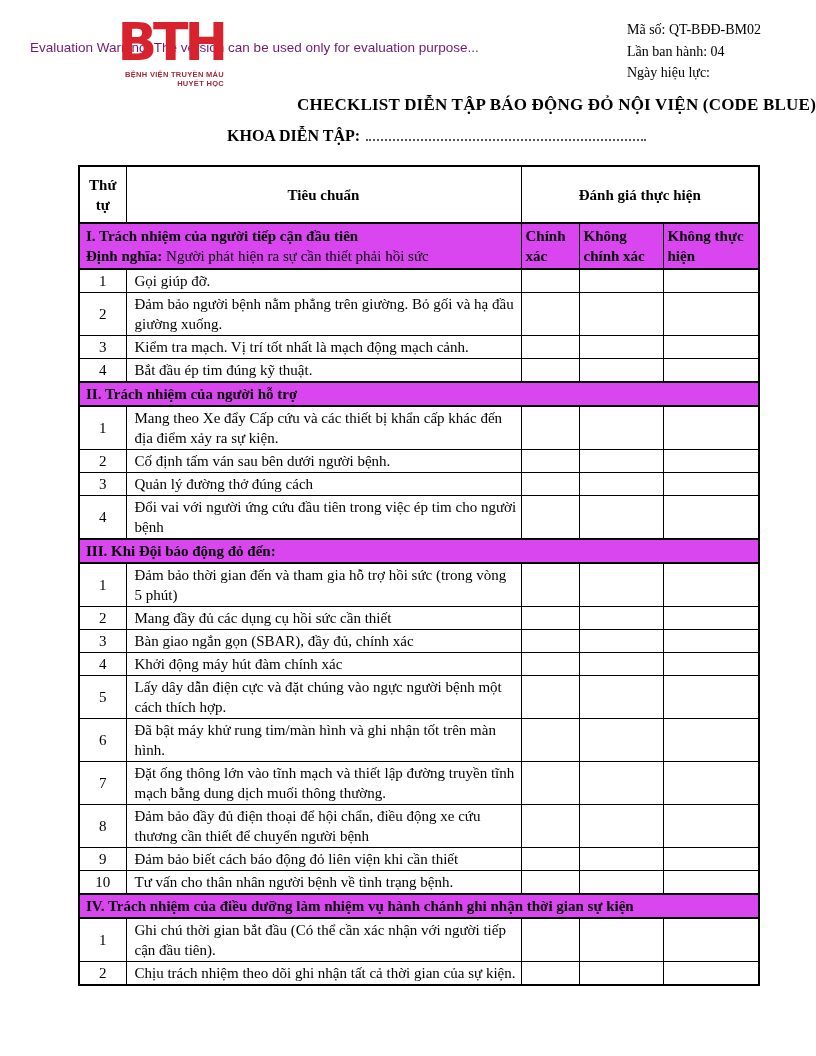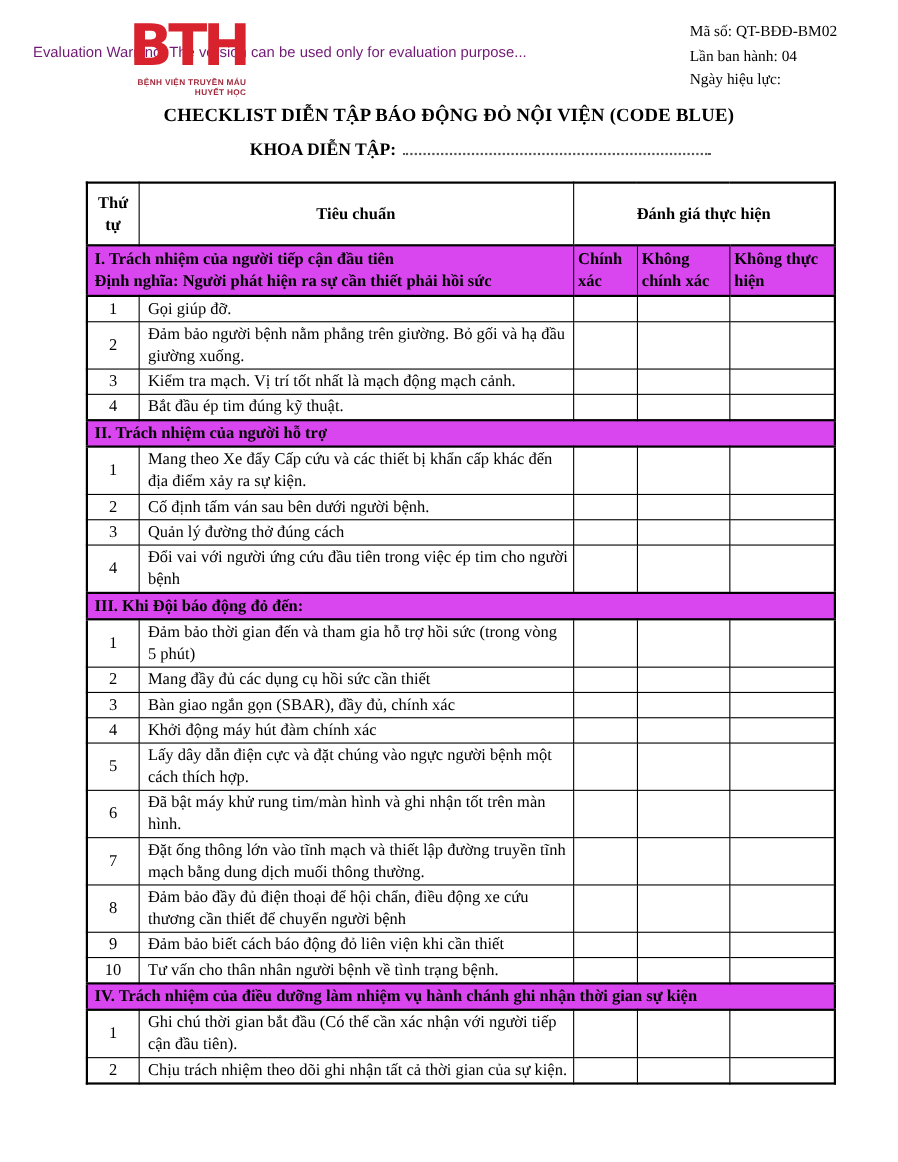--- a/index.html
+++ b/index.html
@@ -15,21 +15,21 @@
   .logo-acronym{
     font-family:"DejaVu Sans",sans-serif;font-weight:800;font-size:52px;line-height:56px;
     letter-spacing:-4px;color:#d8232e;
   }
   .logo-line{
     font-family:"Liberation Sans",sans-serif;font-weight:bold;font-size:7.5px;line-height:9px;
     color:#a32a3c;letter-spacing:.3px;
   }
   .meta{position:absolute;left:627px;top:19px;font-size:14px;line-height:21.5px;}
   .doc-title{
-    position:absolute;top:95px;left:0;width:100%;text-align:center;
+    position:absolute;top:95px;left:0;width:100%;text-align:right;
     font-weight:bold;font-size:17px;letter-spacing:.2px;
   }
   .doc-subtitle{position:absolute;top:126px;left:227px;font-weight:bold;font-size:16px;}
   .dotted-line{
     display:inline-block;width:280px;height:13px;margin-left:6px;
     border-bottom:2px dotted #555;vertical-align:baseline;
   }
   table.checklist{
     position:absolute;left:78px;top:165px;width:680px;
     border-collapse:collapse;table-layout:fixed;font-size:15px;
@@ -39,21 +39,21 @@
     border:1px solid #000;padding:1px 6px;line-height:20px;vertical-align:middle;
   }
   .checklist thead tr{height:57px;}
   .checklist thead th{font-weight:bold;text-align:center;}
   tr.section-row td{
     background:#d946ef;font-weight:bold;
     border-top:2px solid #000;border-bottom:2px solid #000;
   }
   td.sec-def-cell{padding:2px 6px;}
   td.subhead-cell{padding:2px 4px;}
-  span.def-text{font-weight:bold;margin-top:28px;}
+  span.def-text{font-weight:normal;margin-top:28px;}
   td.num-cell{text-align:center;padding:1px 2px;}
   td.text-cell{padding:1px 4px 1px 8px;}
   tr.item-row{height:23px;}
   td.check-cell{background:#fff;}
 </style>
 </head>
 <body>
 
 <div class="watermark">Evaluation Warning: The version can be used only for evaluation purpose...</div>
 

